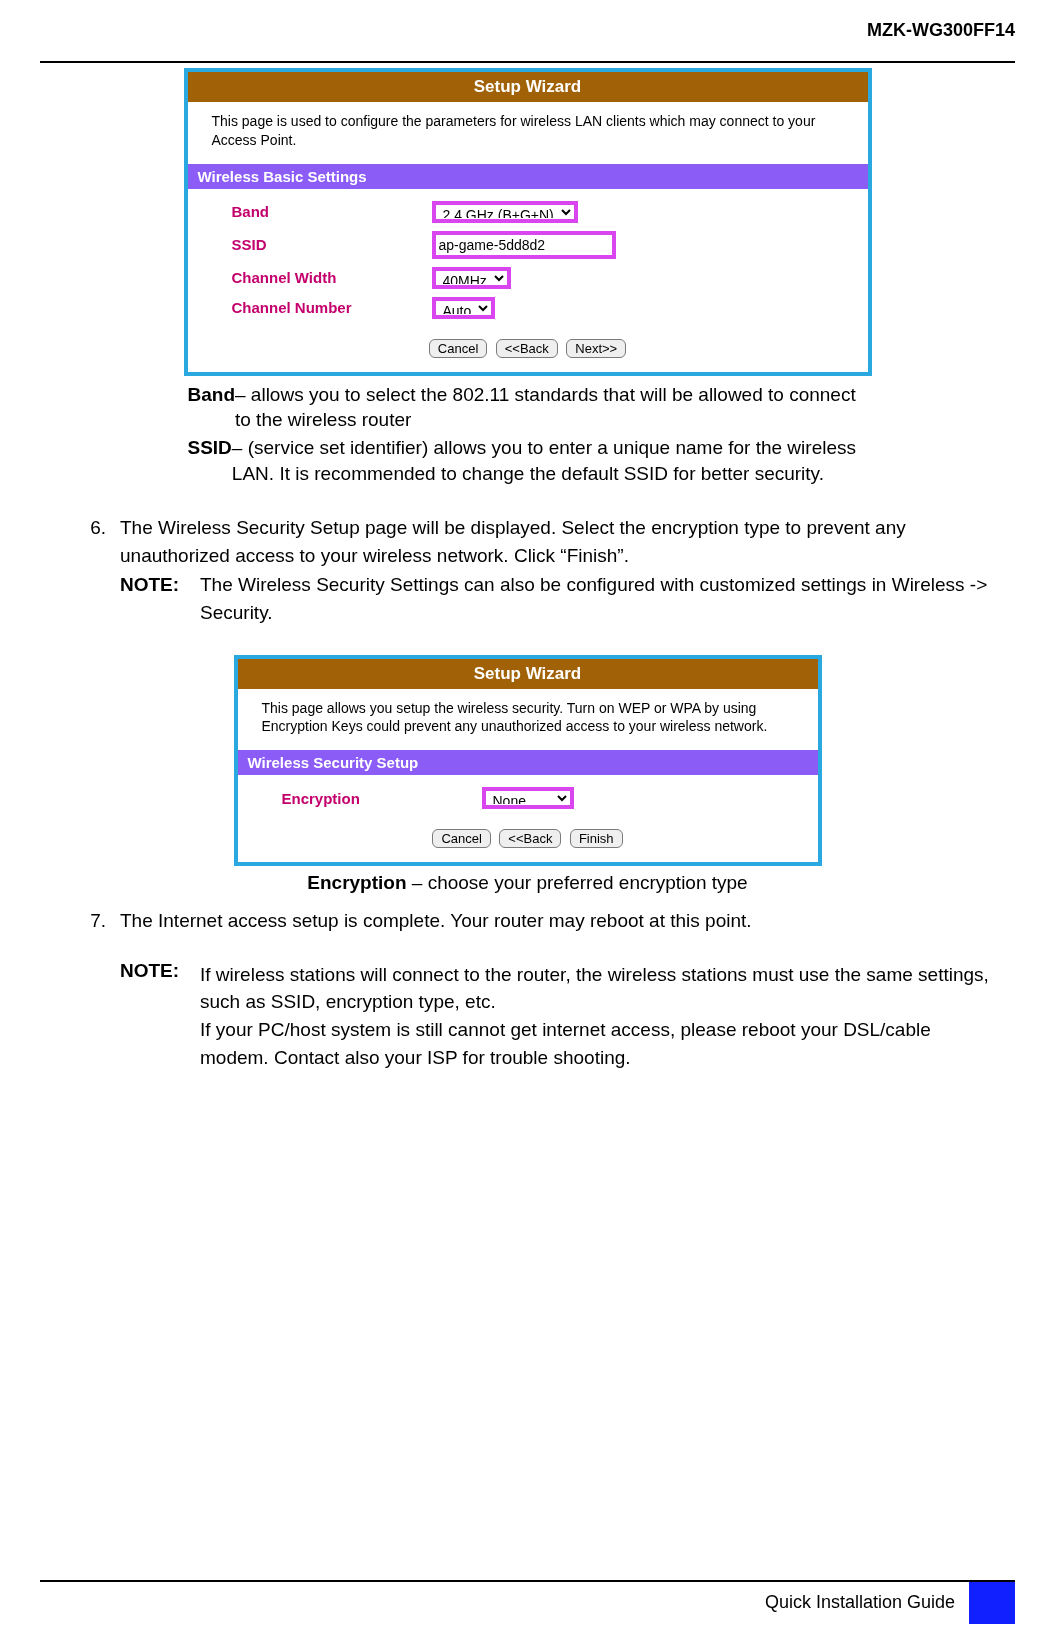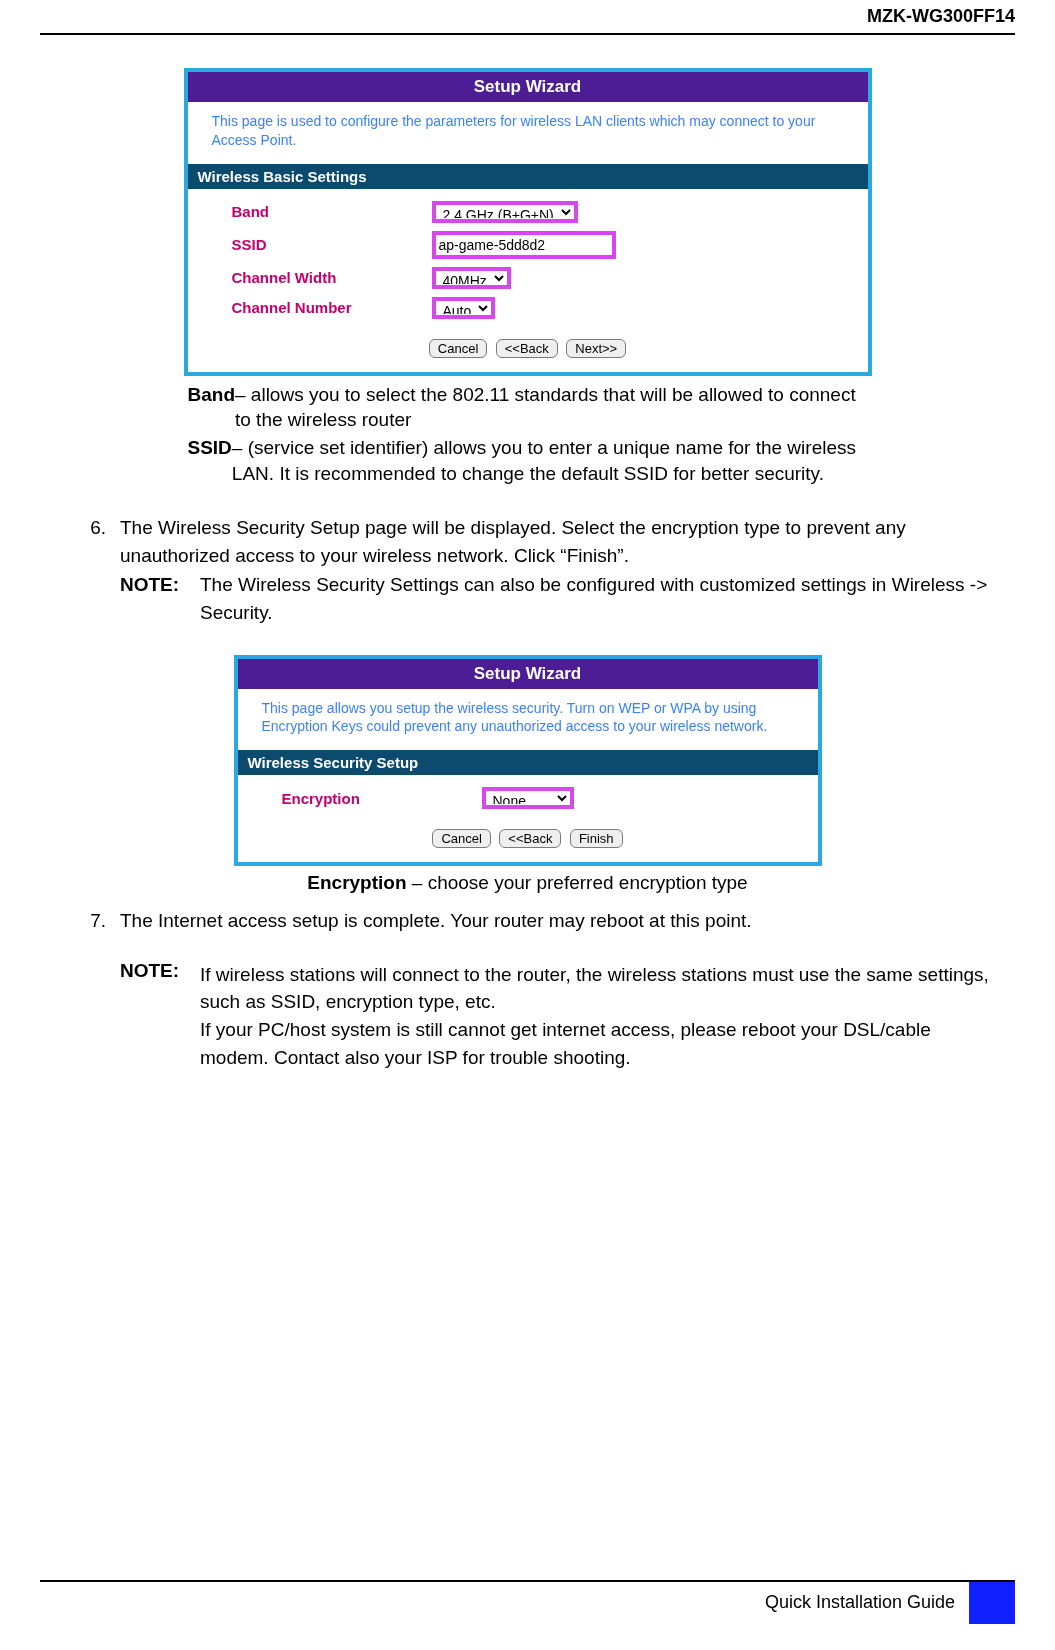--- a/index.html
+++ b/index.html
@@ -1,22 +1,22 @@
 <!DOCTYPE html>
 <html><head>
 <meta charset="utf-8">
 <style>
 html,body{margin:0;padding:0;background:#fff;font-family:Verdana,Arial,sans-serif;color:#000}
 .page{width:1055px;height:1650px;position:relative;margin:0 auto;box-sizing:border-box}
-.hdr{position:absolute;top:0;left:40px;right:40px;border-bottom:2px solid #000;padding:6px 0;text-align:right;font-weight:bold;font-size:18px}
+.hdr{position:absolute;top:0;left:40px;right:40px;border-bottom:2px solid #000;padding:20px 0;text-align:right;font-weight:bold;font-size:18px}
 .content{position:absolute;top:48px;left:60px;right:60px}
 .wizard{width:680px;margin:20px auto 6px auto;border:4px solid #2aa9e0;background:#fff;font-family:Arial,sans-serif}
-.wizard-title{background:#4c1d95;color:#fff;text-align:center;font-weight:bold;font-size:17px;padding:5px 0}
-.wizard-desc{padding:10px 24px 14px 24px;font-size:14px;color:#3b82f6;line-height:1.35}
-.wizard-sect{background:#0c4a6e;color:#fff;font-weight:bold;font-size:15px;padding:4px 10px}
+.wizard-title{background:#a16207;color:#fff;text-align:center;font-weight:bold;font-size:17px;padding:5px 0}
+.wizard-desc{padding:10px 24px 14px 24px;font-size:14px;color:#000000;line-height:1.35}
+.wizard-sect{background:#8b5cf6;color:#fff;font-weight:bold;font-size:15px;padding:4px 10px}
 .form-area{padding:8px 24px 6px 24px}
 .form-row{display:flex;align-items:center;padding:4px 0}
 .form-lbl{width:200px;color:#c3006c;font-weight:bold;font-size:15px;padding-left:20px}
 select,input[type=text]{font-family:Arial,sans-serif;font-size:14px;border:4px solid #d946ef;background:#fff;padding:1px 3px}
 select{height:22px}
 input[type=text]{height:18px;width:170px}
 .wizard-btns{text-align:center;padding:10px 0 14px 0}
 .wizard-btns button{font-family:Arial,sans-serif;font-size:13px;margin:0 2px;padding:1px 8px;background:#efefef;border:1px solid #7a7a7a;border-radius:6px}
 .defs{width:680px;margin:0 auto 28px auto;font-size:19px;line-height:1.35}
 .def-row{display:flex;margin-bottom:2px}

